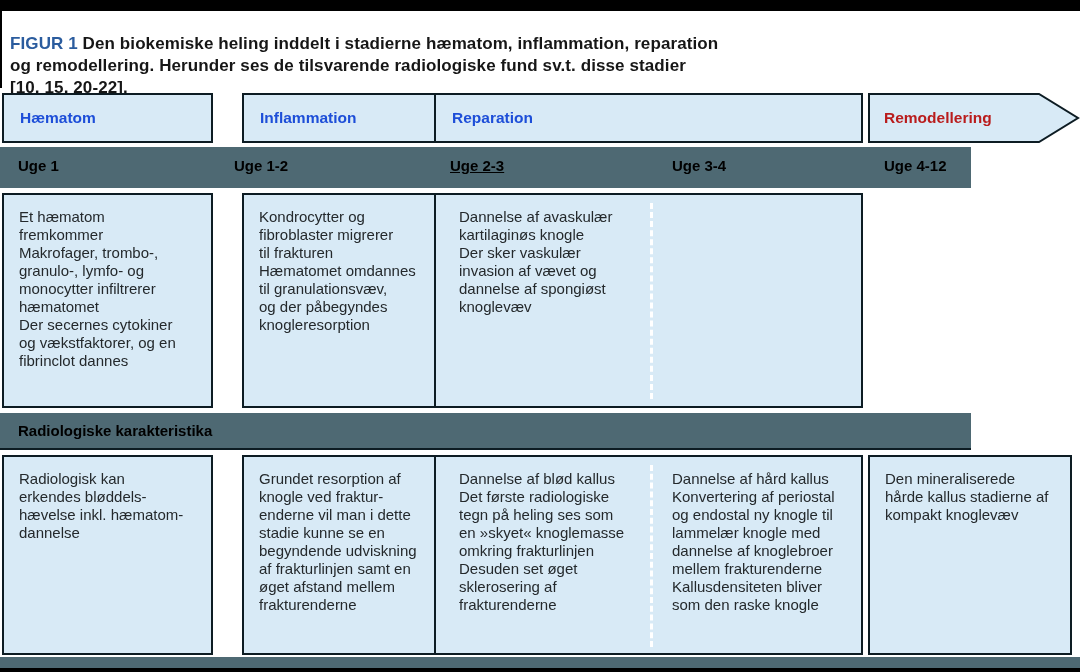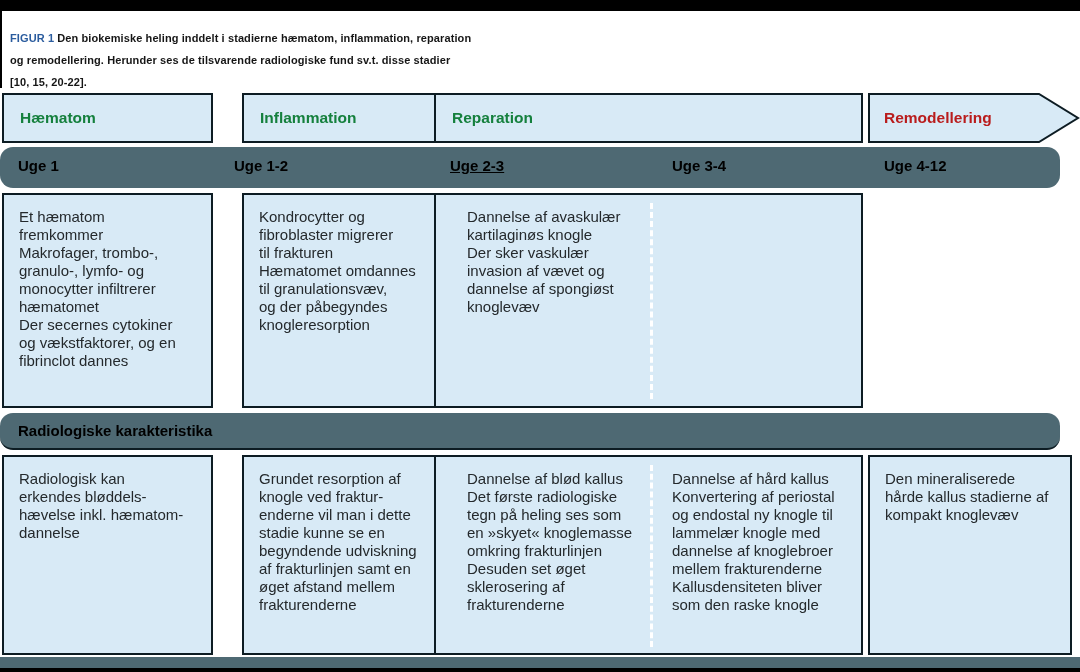--- a/index.html
+++ b/index.html
@@ -7,45 +7,45 @@
     position:relative;width:1080px;height:672px;background:#ffffff;overflow:hidden;
     font-family:"Liberation Sans","DejaVu Sans",sans-serif;
   }
   .abs{position:absolute;}
   
   .top-black{left:0;top:0;width:1080px;height:11px;background:#000000;}
   .left-black{left:0;top:0;width:2px;height:88px;background:#000000;}
   .bottom-strip{left:0;top:657px;width:1080px;height:11px;background:#4e6973;}
   .bottom-black{left:0;top:668px;width:1080px;height:4px;background:#000000;}
   
-  .caption{left:10px;top:16px;width:1020px;font-size:11px;line-height:22px;
+  .caption{left:10px;top:16px;width:1020px;font-size:17px;line-height:22px;
     font-weight:bold;color:#161616;letter-spacing:.1px;}
   .caption .figlabel{color:#2b5c9e;}
   .caption .captext{white-space:pre-line;}
   
-  .band{left:0;width:1060px;background:#4e6973;border-radius:13px;}
+  .band{left:0;width:971px;background:#4e6973;}
   .uge-band{top:147px;height:41px;}
   .radio-band{top:413px;height:35px;border-bottom:2px solid #0d1c23;}
   .band-label{font-weight:bold;font-size:15px;color:#000000;display:flex;align-items:center;height:100%;}
   
   .cell{background:#d8eaf6;border:2px solid #0d1c23;box-sizing:border-box;}
-  .hdr{display:flex;align-items:center;padding:0 16px;font-weight:bold;font-size:15.5px;color:#15803d;}
+  .hdr{display:flex;align-items:center;padding:0 16px;font-weight:bold;font-size:15.5px;color:#1d4ed8;}
   .cell-text{padding:13px 15px;font-size:15px;line-height:18px;color:#24292c;white-space:pre-line;}
   .uge-label{top:147px;height:36px;display:flex;align-items:center;
     font-weight:bold;font-size:15px;color:#000000;}
   
   .c1{left:2px;width:211px;}
   .c2{left:218px;width:211px;margin-left:24px;}
   .c3{left:434px;width:429px;}
   .c5{left:868px;width:204px;}
   .row-hdr{top:93px;height:50px;}
   .row-body{top:193px;height:215px;}
   .row-radio{top:455px;height:200px;}
   .sub{position:absolute;top:0;box-sizing:border-box;}
-  .sub-a{left:16px;width:219px;}
+  .sub-a{left:8px;width:219px;}
   .sub-b{left:221px;width:204px;}
   .dash{width:0;border-left:3px dashed #ffffff;left:650px;}
   .dash-body{top:203px;height:196px;}
   .dash-radio{top:465px;height:182px;}
   .arrow-wrap{left:868px;top:93px;width:212px;height:50px;}
   .arrow-label{left:868px;top:93px;width:160px;height:50px;display:flex;align-items:center;
     padding-left:16px;font-weight:bold;font-size:15.5px;color:#b91c1c;box-sizing:border-box;}
 </style>
 </head>
 <body>

